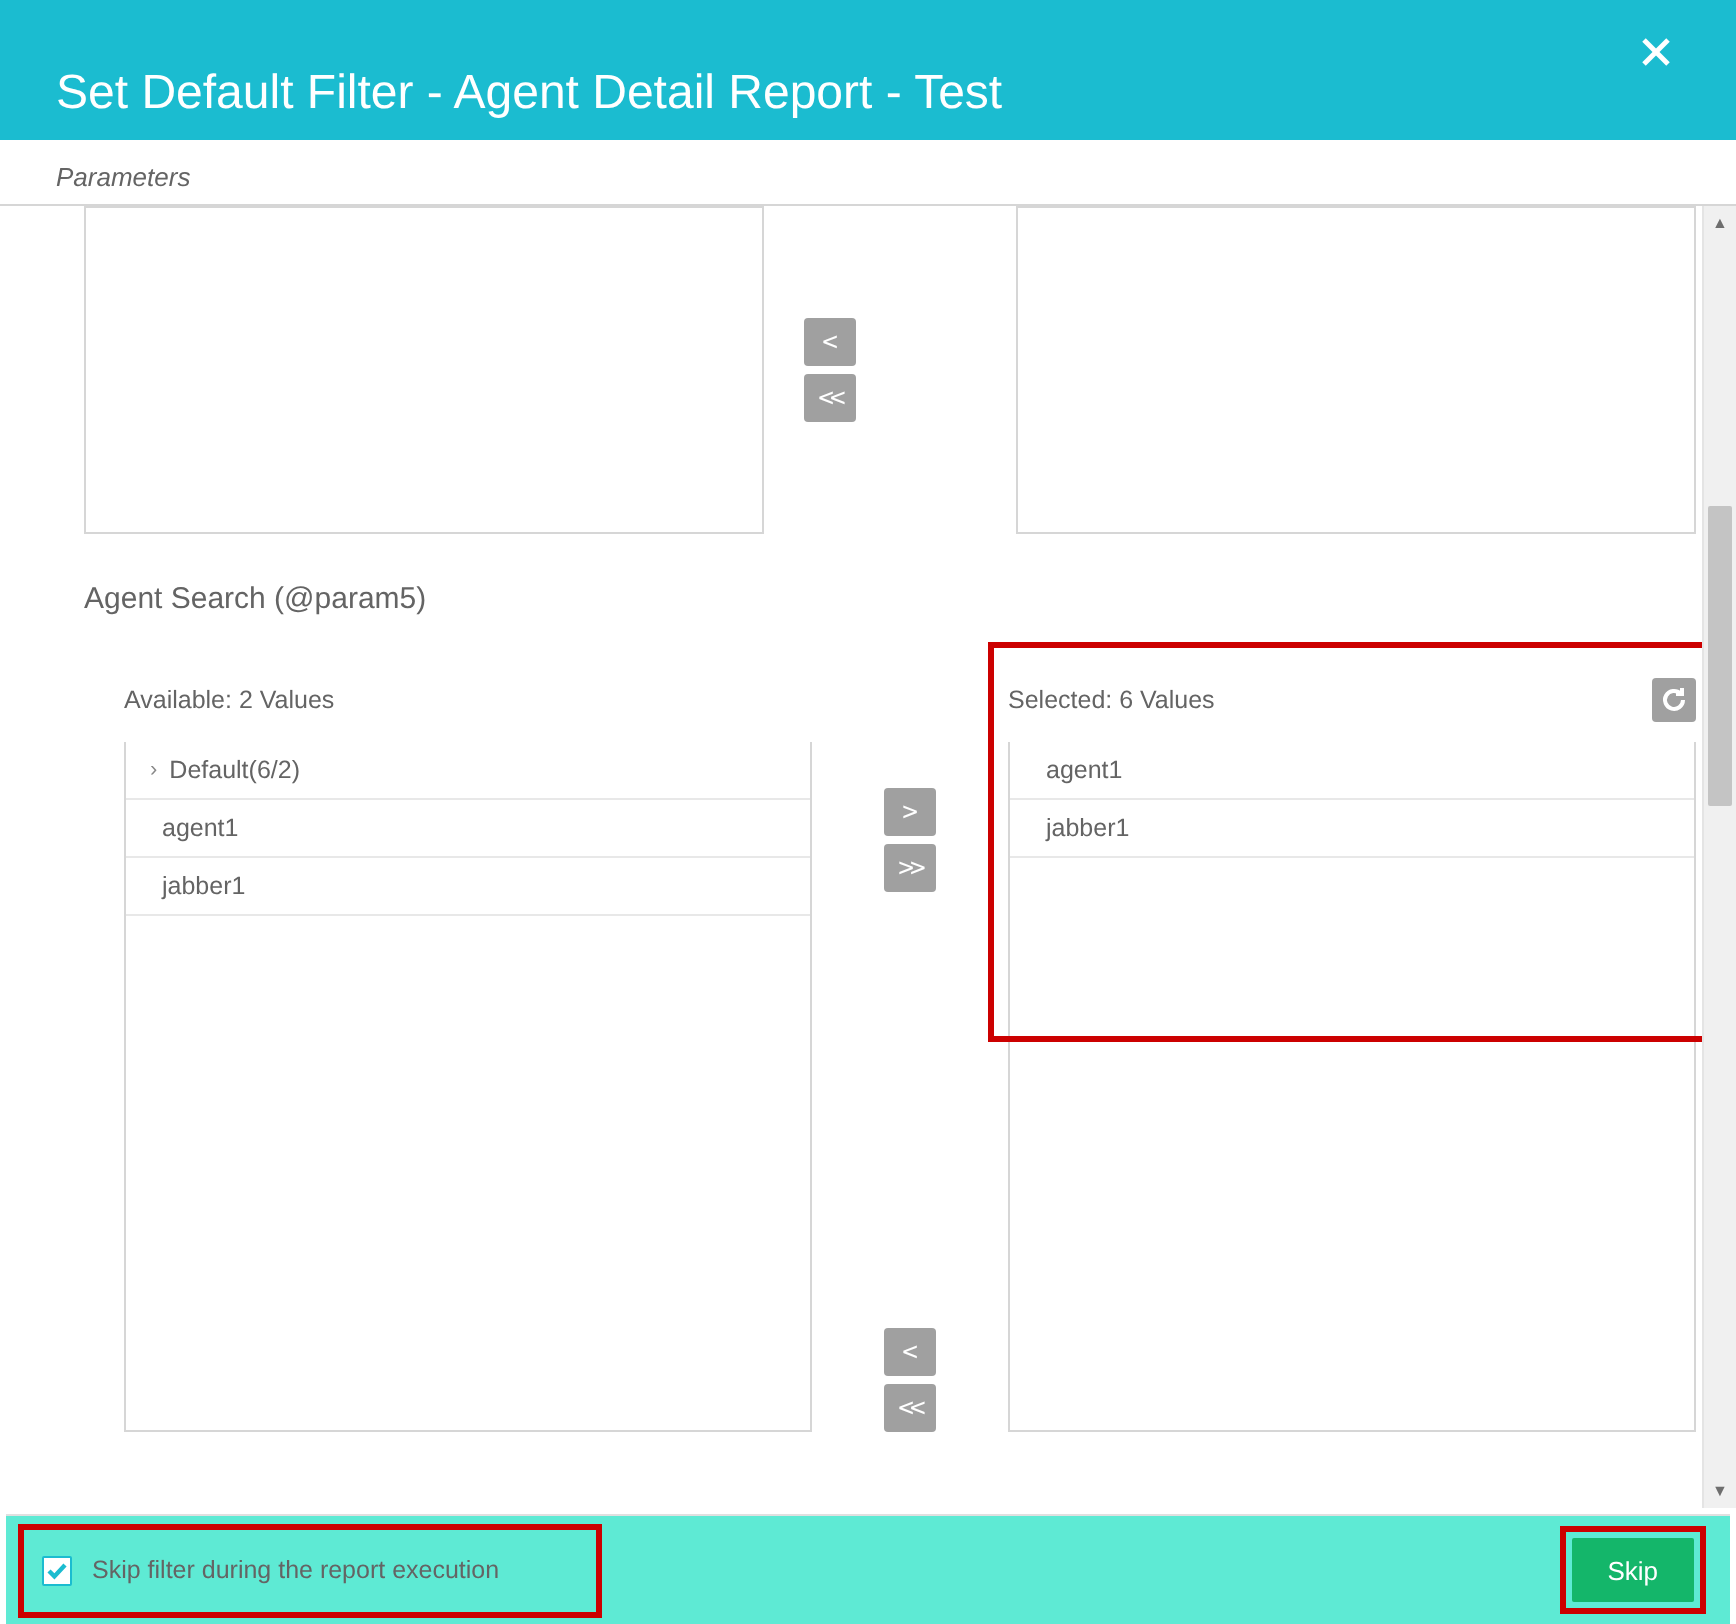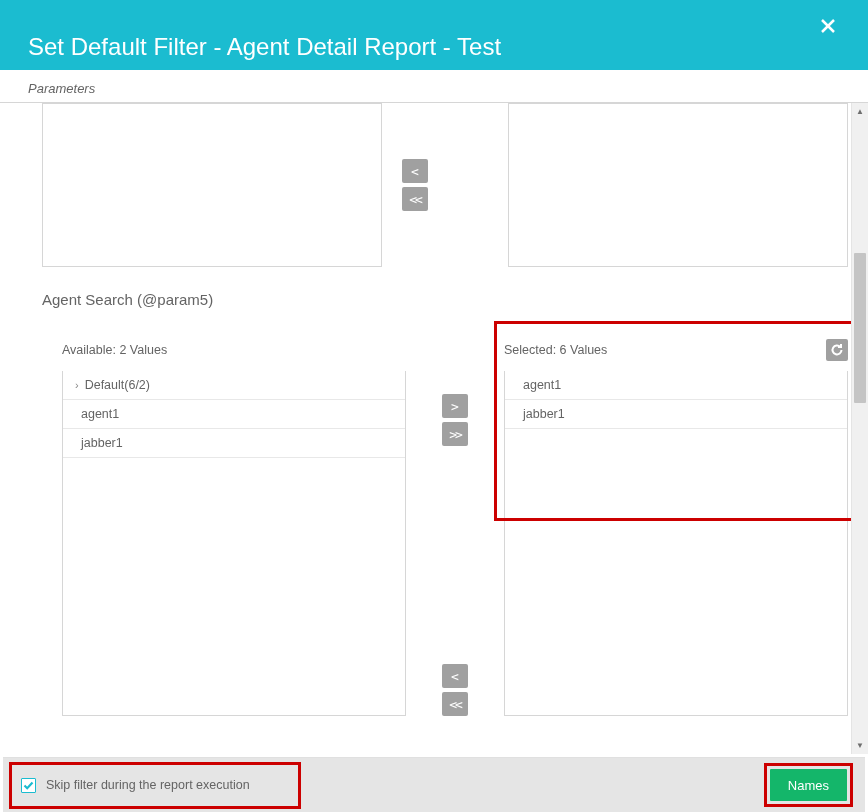--- a/index.html
+++ b/index.html
@@ -213,21 +213,21 @@
     border: 3px solid #cc0000;
     pointer-events: none;
   }
   
   .footer {
     position: absolute;
     bottom: 0;
     left: 3px;
     right: 3px;
     height: 55px;
-    background: #e5e5e5;
+    background: #5eead4;
     border-top: 1px solid #e0e0e0;
     display: flex;
     align-items: center;
     padding: 0 18px;
     justify-content: space-between;
   }
   .skip-wrap {
     display: flex;
     align-items: center;
     gap: 10px;
@@ -381,16 +381,16 @@
     <div class="cb">
       <svg width="11" height="11" viewBox="0 0 11 11">
         <polyline points="1.5,5.5 4.2,8.2 9.5,2.5"></polyline>
       </svg>
     </div>
     <span class="skip-label">Skip filter during the report execution</span>
 
     <div class="callout-selected" style="top:-16px;left:-12px;width:292px;height:47px;"></div>
   </div>
   <div style="position:relative;">
-    <button class="save-btn">Names</button>
+    <button class="save-btn">Skip</button>
     <div class="callout-selected" style="top:-6px;left:-6px;right:-6px;bottom:-6px;"></div>
   </div>
 </div>
 
 </body></html>

